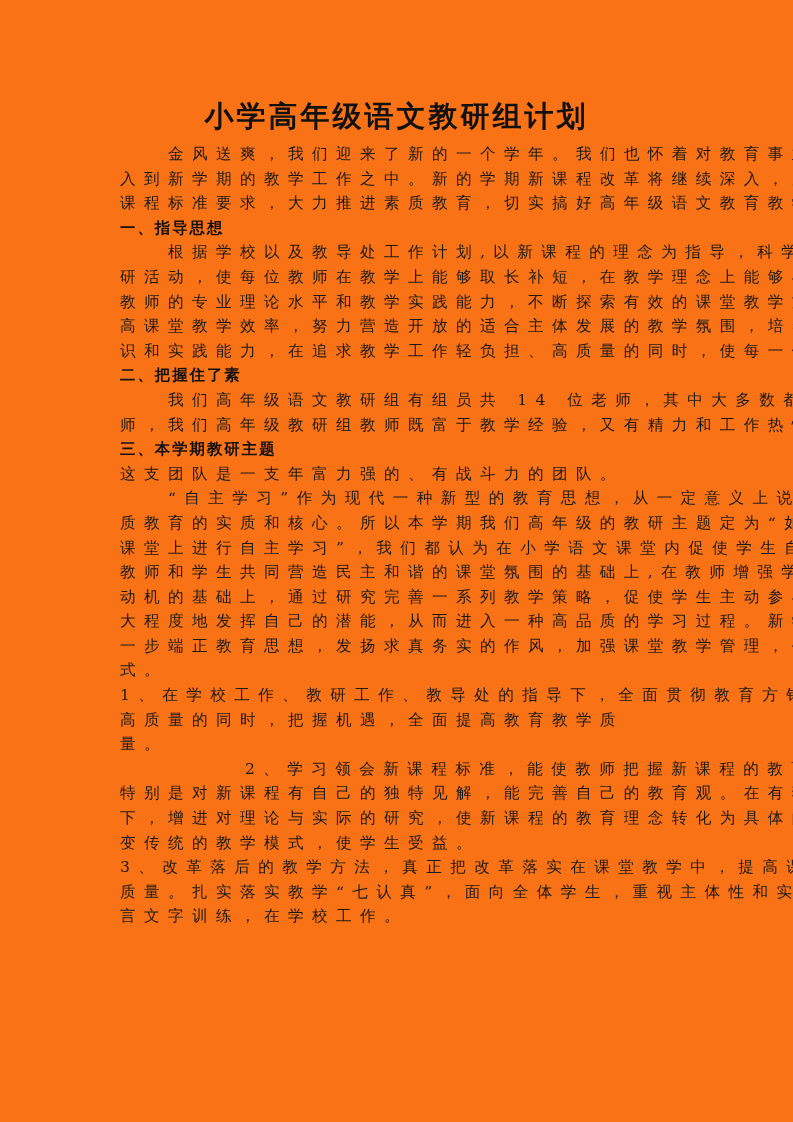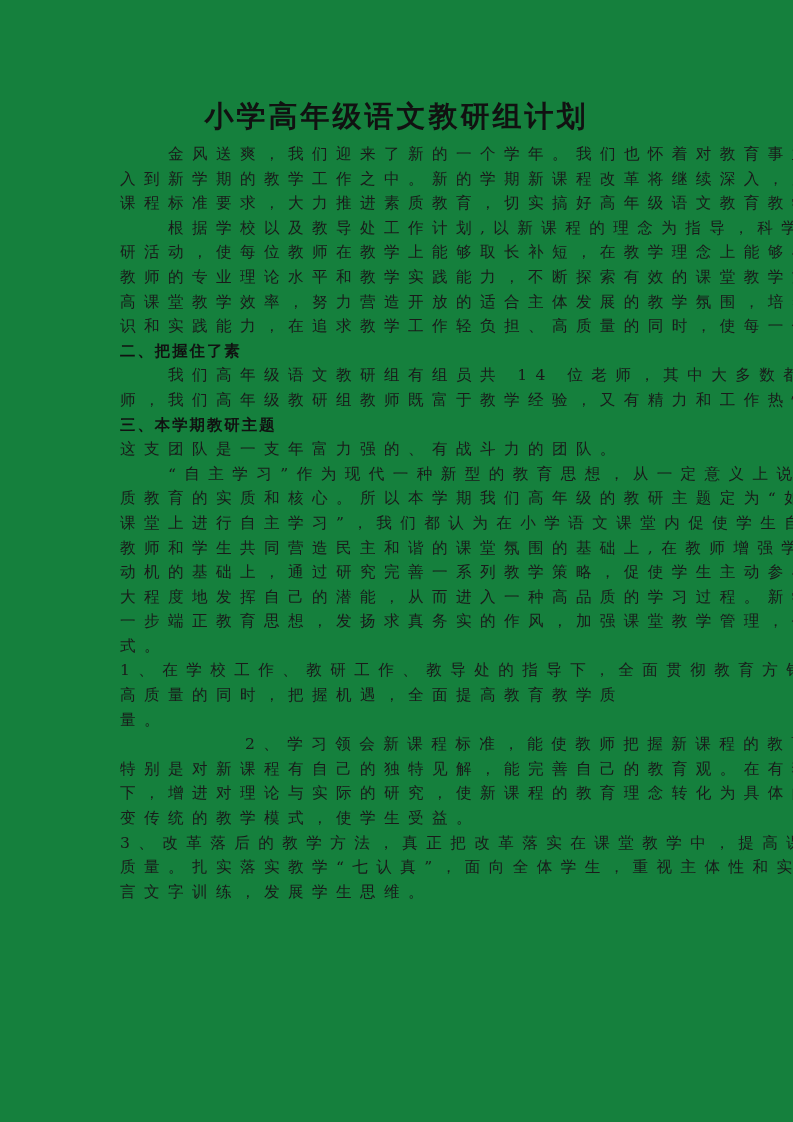--- a/index.html
+++ b/index.html
@@ -1,19 +1,19 @@
 <!DOCTYPE html>
 <html><head>
 <meta charset="utf-8">
 <style>
   html, body { margin: 0; padding: 0; background: #ffffff; }
   body { width: 793px; height: 1122px; position: relative; overflow: hidden; }
   .page {
     position: absolute; left: 0; top: 0; width: 793px; height: 1122px;
-    background: #15803d; color: #1a1a1a;
+    background: #f97316; color: #1a1a1a;
     font-family: "DejaVu Serif", "Liberation Serif", serif;
   }
   .title {
     position: absolute; left: 0; top: 96px; width: 793px;
     text-align: center;
     font-family: "DejaVu Sans", "Liberation Sans", sans-serif;
     font-weight: bold; font-size: 29px; letter-spacing: 3px;
     line-height: 40px; color: #111;
   }
   .body {
@@ -35,20 +35,21 @@
 
 <div class="page">
   <div class="title">小学高年级语文教研组计划</div>
 
   <div class="body">
 
     <span class="line indent2">金风送爽，我们迎来了新的一个学年。我们也怀着对教育事业的满腔热忱投</span>
     <span class="line">入到新学期的教学工作之中。新的学期新课程改革将继续深入，为了贯彻落实新</span>
     <span class="line">课程标准要求，大力推进素质教育，切实搞好高年级语文教育教学工作，特制订</span>
 
+    <span class="line heading">一、指导思想</span>
     <span class="line indent2">根据学校以及教导处工作计划,以新课程的理念为指导，科学有序地组织教</span>
     <span class="line">研活动，使每位教师在教学上能够取长补短，在教学理念上能够与时俱进，提高</span>
     <span class="line">教师的专业理论水平和教学实践能力，不断探索有效的课堂教学方法和策略，提</span>
     <span class="line">高课堂教学效率，努力营造开放的适合主体发展的教学氛围，培养学生的创新意</span>
     <span class="line">识和实践能力，在追求教学工作轻负担、高质量的同时，使每一位学生和谐有个</span>
 
     <span class="line heading">二、把握住了素</span>
     <span class="line indent2">我们高年级语文教研组有组员共 14 位老师，其中大多数都是学校的骨干教</span>
     <span class="line">师，我们高年级教研组教师既富于教学经验，又有精力和工作热情。因此，我们</span>
     <span class="line heading">三、本学期教研主题</span>
@@ -65,15 +66,15 @@
 
     <span class="line">1、在学校工作、教研工作、教导处的指导下，全面贯彻教育方针，积极推进基</span>
     <span class="line">高质量的同时，把握机遇，全面提高教育教学质</span>
     <span class="line">量。</span>
     <span class="line indent5">2、学习领会新课程标准，能使教师把握新课程的教育理念，</span>
     <span class="line">特别是对新课程有自己的独特见解，能完善自己的教育观。在有独特见解的情况</span>
     <span class="line">下，增进对理论与实际的研究，使新课程的教育理念转化为具体的教学行为，改</span>
     <span class="line">变传统的教学模式，使学生受益。</span>
     <span class="line">3、改革落后的教学方法，真正把改革落实在课堂教学中，提高课堂四十分钟的</span>
     <span class="line">质量。扎实落实教学“七认真”，面向全体学生，重视主体性和实践性，加强语</span>
-    <span class="line">言文字训练，发展学生思维。</span>
+    <span class="line">言文字训练，在学校工作。</span>
   </div>
 </div>
 
 </body></html>

